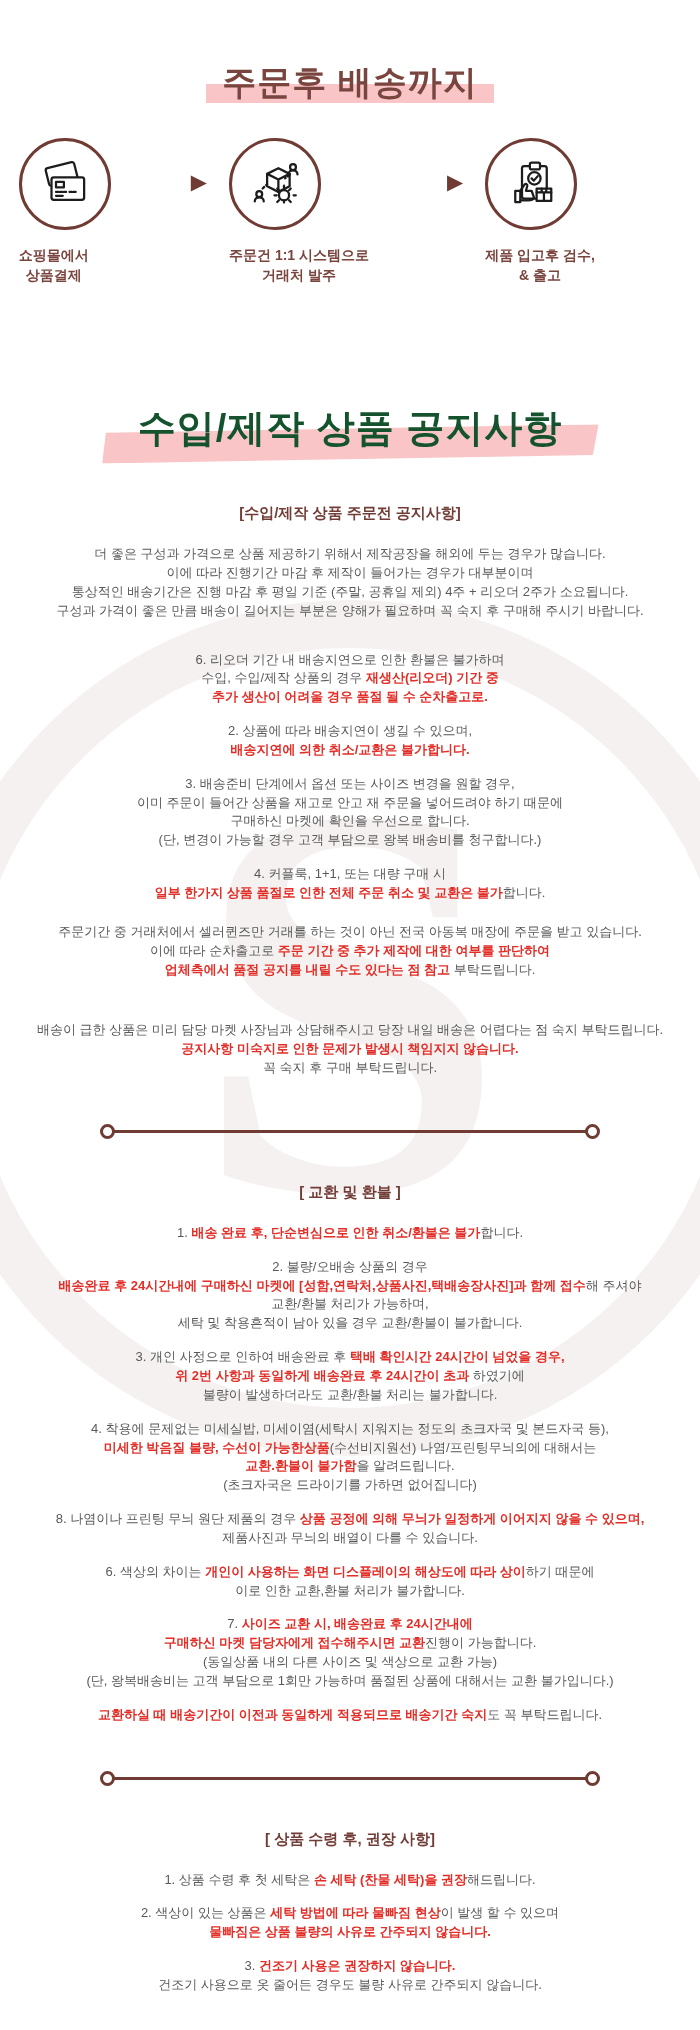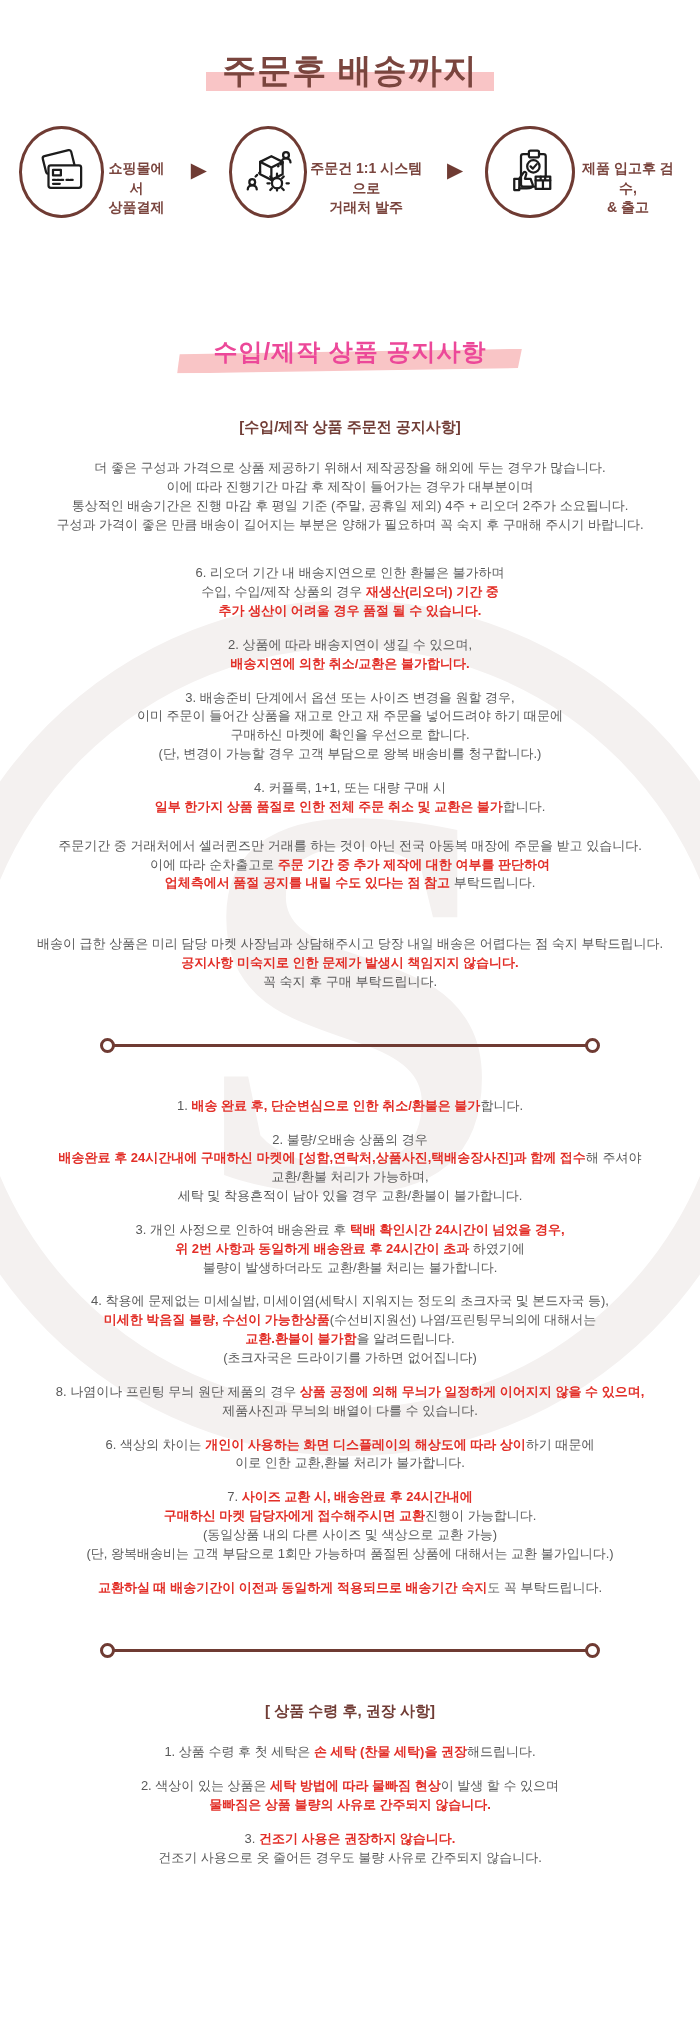--- a/index.html
+++ b/index.html
@@ -5,32 +5,32 @@
   html,body{margin:0;padding:0;background:#ffffff;}
   body{font-family:"Liberation Sans","DejaVu Sans",sans-serif;}
   .page{position:relative;width:700px;min-height:2030px;margin:0 auto;background:#fff;overflow:hidden;}
   .watermark{position:absolute;top:600px;left:50%;transform:translateX(-50%);
     width:760px;height:760px;border:48px solid #f4f1f0;border-radius:50%;z-index:0;}
   .watermark::after{content:"S";position:absolute;top:50%;left:50%;transform:translate(-50%,-55%);
     font-family:"Liberation Serif","DejaVu Serif",serif;font-weight:700;font-size:560px;color:#f4f1f0;line-height:1;}
   .content{position:relative;z-index:1;padding-top:44px;text-align:center;}
 
   
-  .title1{margin:4px;font-size:34px;font-weight:800;color:#7a453e;letter-spacing:1px;}
+  .title1{margin:16px;font-size:34px;font-weight:800;color:#7a453e;letter-spacing:1px;}
   .title1 .hl1{background:linear-gradient(180deg,rgba(0,0,0,0) 50%,#f9c5c6 50%,#f9c5c6 96%,rgba(0,0,0,0) 96%);
     padding:0 16px 4px 16px;}
-  .title2{margin:118px 0 50px 0;font-size:24px;font-weight:800;color:#ec4899;letter-spacing:1px;}
+  .title2{margin:118px 0 50px 0;font-size:38px;font-weight:800;color:#14532d;letter-spacing:1px;}
   .hl2{position:relative;display:inline-block;padding:0 10px;}
   .tape{position:absolute;left:-26px;right:-26px;top:44%;bottom:-14%;background:#f9c5c6;z-index:-1;
     clip-path:polygon(0.8% 14%,100% 0%,98.8% 86%,0% 100%);transform:rotate(-0.4deg);}
   .t2txt{position:relative;}
 
   
   .steps{display:flex;justify-content:center;align-items:flex-start;gap:22px;margin-top:32px;}
-  .step{display:flex;flex-direction:row;align-items:flex-end;width:196px;}
+  .step{display:flex;flex-direction:column;align-items:flex-start;width:196px;}
   .step.narrow{width:150px;}
   .circle{width:86px;height:86px;border:3px solid #6f3b33;border-radius:50%;background:#fff;
     display:flex;align-items:center;justify-content:center;}
   .circle svg{width:54px;height:54px;}
   .arrow{margin-top:33px;font-size:21px;color:#6f3b33;line-height:1;}
   .step-label{margin-top:16px;font-size:14px;font-weight:700;color:#7a453e;line-height:1.4;}
   .lbl-line{display:block;}
 
   
   .sections{padding:0 30px 40px 30px;}
@@ -120,21 +120,21 @@
         <div class="sec-heading">[수입/제작 상품 주문전 공지사항]</div>
         <div class="para">
           <span class="ln"><span>더 좋은 구성과 가격으로 상품 제공하기 위해서 제작공장을 해외에 두는 경우가 많습니다.</span></span>
           <span class="ln"><span>이에 따라 진행기간 마감 후 제작이 들어가는 경우가 대부분이며</span></span>
           <span class="ln"><span>통상적인 배송기간은 진행 마감 후 평일 기준 (주말, 공휴일 제외) 4주 + 리오더 2주가 소요됩니다.</span></span>
           <span class="ln"><span>구성과 가격이 좋은 만큼 배송이 길어지는 부분은 양해가 필요하며 꼭 숙지 후 구매해 주시기 바랍니다.</span></span>
         </div>
         <div class="para" style="margin-top: 30px;">
           <span class="ln"><span>6. 리오더 기간 내 배송지연으로 인한 환불은 불가하며</span></span>
           <span class="ln"><span>수입, 수입/제작 상품의 경우 </span><span class="r">재생산(리오더) 기간 중</span></span>
-          <span class="ln"><span class="r">추가 생산이 어려울 경우 품절 될 수 있습니다.</span></span>
+          <span class="ln"><span class="r">추가 생산이 어려울 경우 품절 될 수 순차출고로.</span></span>
         </div>
         <div class="para">
           <span class="ln"><span>2. 상품에 따라 배송지연이 생길 수 있으며,</span></span>
           <span class="ln"><span class="r">배송지연에 의한 취소/교환은 불가합니다.</span></span>
         </div>
         <div class="para">
           <span class="ln"><span>3. 배송준비 단계에서 옵션 또는 사이즈 변경을 원할 경우,</span></span>
           <span class="ln"><span>이미 주문이 들어간 상품을 재고로 안고 재 주문을 넣어드려야 하기 때문에</span></span>
           <span class="ln"><span>구매하신 마켓에 확인을 우선으로 합니다.</span></span>
           <span class="ln"><span>(단, 변경이 가능할 경우 고객 부담으로 왕복 배송비를 청구합니다.)</span></span>
@@ -151,20 +151,21 @@
         <div class="para" style="margin-top: 42px;">
           <span class="ln"><span>배송이 급한 상품은 미리 담당 마켓 사장님과 상담해주시고 당장 내일 배송은 어렵다는 점 숙지 부탁드립니다.</span></span>
           <span class="ln"><span class="r">공지사항 미숙지로 인한 문제가 발생시 책임지지 않습니다.</span></span>
           <span class="ln"><span>꼭 숙지 후 구매 부탁드립니다.</span></span>
         </div>
         <div class="divider">
           <span class="ring"></span>
           <span class="dline"></span>
           <span class="ring"></span>
         </div>
+        <div class="sec-heading">[ 교환 및 환불 ]</div>
         <div class="para">
           <span class="ln"><span>1. </span><span class="r">배송 완료 후, 단순변심으로 인한 취소/환불은 불가</span><span>합니다.</span></span>
         </div>
         <div class="para">
           <span class="ln"><span>2. 불량/오배송 상품의 경우</span></span>
           <span class="ln"><span class="r">배송완료 후 24시간내에 구매하신 마켓에 [성함,연락처,상품사진,택배송장사진]과 함께 접수</span><span>해 주셔야</span></span>
           <span class="ln"><span>교환/환불 처리가 가능하며,</span></span>
           <span class="ln"><span>세탁 및 착용흔적이 남아 있을 경우 교환/환불이 불가합니다.</span></span>
         </div>
         <div class="para">

